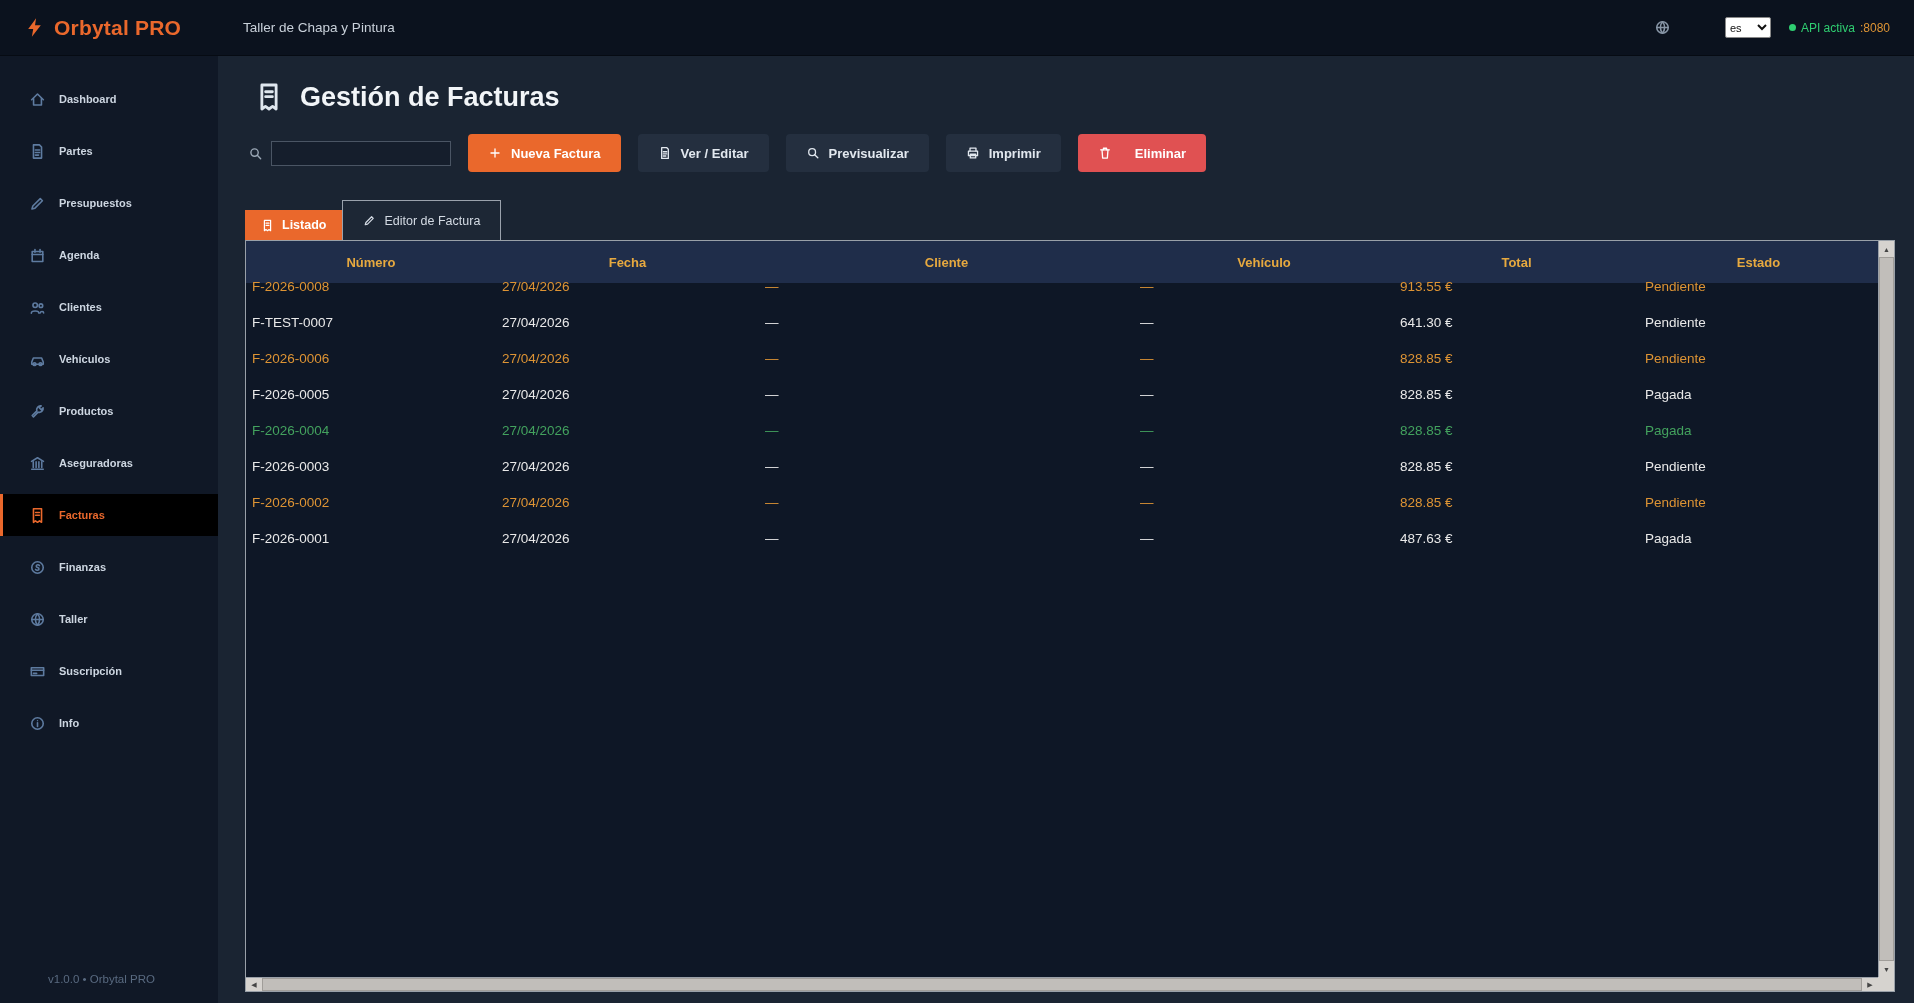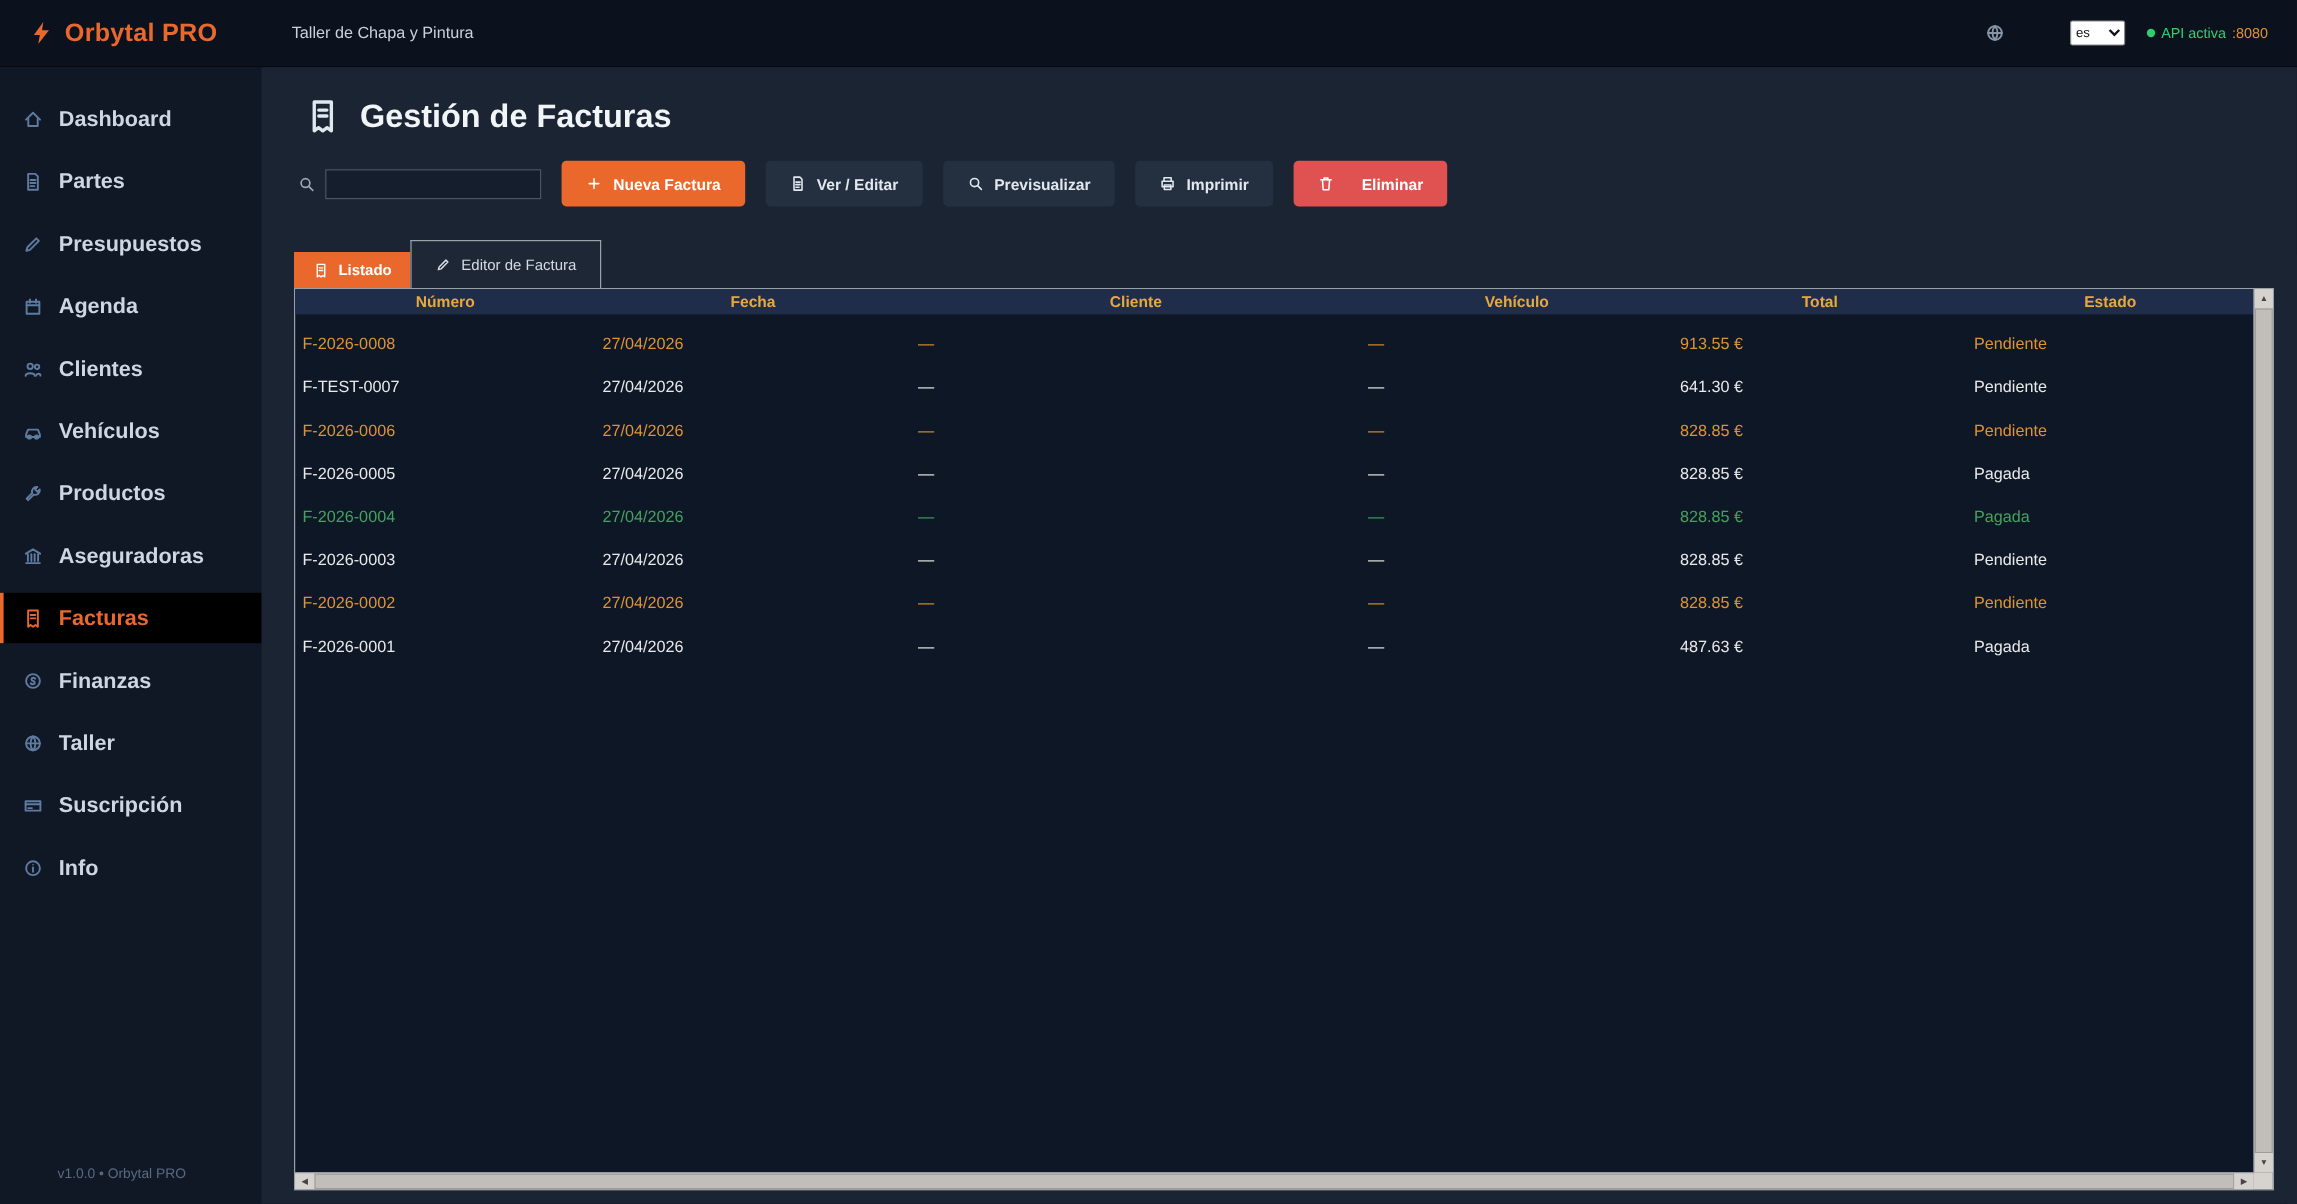--- a/index.html
+++ b/index.html
@@ -19,22 +19,22 @@
     border:1px solid #888;border-radius:2px;margin-left:44px;}
   .status{display:flex;align-items:center;gap:5px;font-size:12px;margin-left:8px;}
   .status .dot{width:7px;height:7px;border-radius:50%;background:#2fce71;}
   .status .lbl{color:#2fce71;}
   .status .port{color:var(--pending);}
 
   
   .sidebar{position:absolute;top:56px;left:0;width:218px;bottom:0;background:#101826;
     display:flex;flex-direction:column;}
   .side-nav{padding-top:22px;display:flex;flex-direction:column;gap:10px;}
-  .side-item{display:flex;align-items:center;gap:13px;height:42px;padding-left:16px;
-    color:#cdd6e1;font-size:18px;font-weight:600;border-left:3px solid transparent;cursor:pointer;}
+  .side-item{display:flex;align-items:center;gap:13px;height:42px;padding-left:26px;
+    color:#cdd6e1;font-size:11px;font-weight:600;border-left:3px solid transparent;cursor:pointer;}
   .side-item .s-icon{width:17px;height:17px;color:#5e7ba0;flex:0 0 auto;}
   .side-item.active{background:#000000;color:var(--accent);border-left-color:var(--accent);}
   .side-item.active .s-icon{color:var(--accent);}
   .side-footer{margin-top:auto;padding:0 0 18px 48px;color:#596a80;font-size:11.5px;}
 
   
   .main{position:absolute;top:56px;left:218px;right:0;bottom:0;background:#1a2432;}
   .page-head{display:flex;align-items:center;gap:16px;padding:24px 0 0 36px;height:58px;}
   .title-icon{width:30px;height:30px;color:#dfe7ef;}
   .page-title{margin:0;font-size:27px;font-weight:bold;color:#f2f5f8;}
@@ -54,21 +54,21 @@
   .tabs{display:flex;align-items:flex-end;margin:28px 0 0 27px;height:40px;}
   .tab{display:flex;align-items:center;gap:8px;padding:0 16px;font-size:12.5px;cursor:pointer;}
   .tab .t-icon{width:13px;height:13px;}
   .tab.active{background:var(--accent);color:#fff;height:30px;font-weight:bold;}
   .tab.inactive{background:#1d2735;color:#d4dbe4;height:40px;padding:0 20px;
     border:1px solid #9aa2ac;border-bottom:none;}
 
   
   .table-wrap{position:absolute;left:27px;right:19px;top:184px;bottom:11px;
     background:#0e1726;border:1px solid #99a0a8;--cols:250px 263px 375px 260px 245px 1fr;}
-  .grid-header{position:absolute;top:0;left:0;right:16px;height:21px;background:#1f2d4a;
+  .grid-header{position:absolute;top:0;left:0;right:16px;height:42px;background:#1f2d4a;
     display:grid;grid-template-columns:var(--cols);}
   .th{display:flex;align-items:center;justify-content:center;font-size:13px;font-weight:bold;
     color:var(--header-amber);cursor:pointer;}
   .grid-body{position:absolute;top:27px;left:0;right:16px;bottom:14px;overflow:hidden;}
   .tr{display:grid;grid-template-columns:var(--cols);height:36px;cursor:pointer;}
   .td{display:flex;align-items:center;padding-left:6px;font-size:13.5px;}
   .tone-white .td{color:#e9e9e9;}
   .tone-orange .td{color:var(--pending);}
   .tone-green .td{color:var(--paid);}
 

